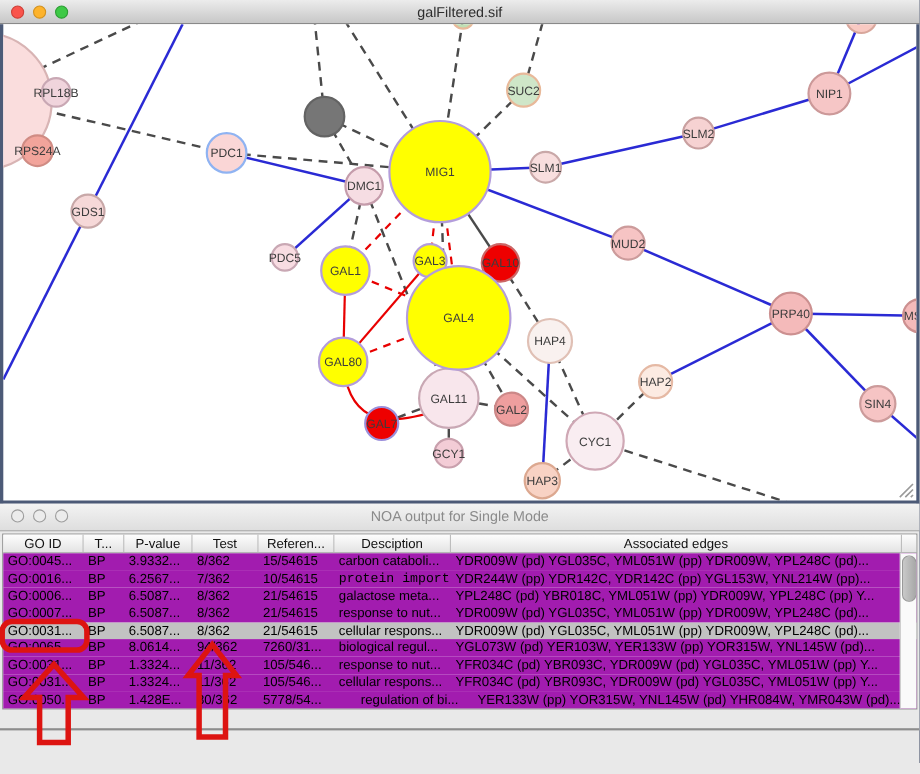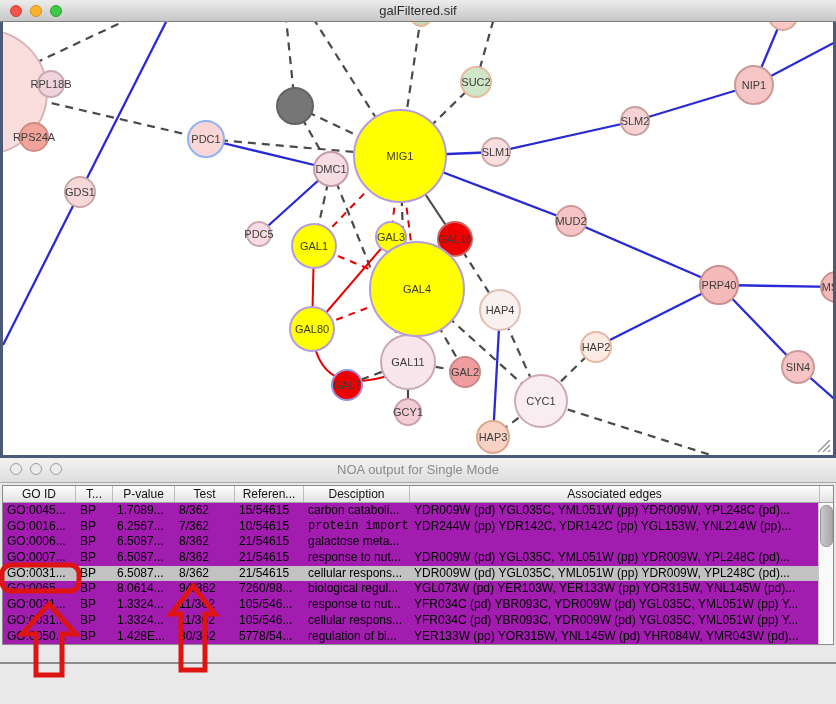--- a/index.html
+++ b/index.html
@@ -250,21 +250,21 @@
           <div class="hcell" style="width: 62px;">P-value</div>
           <div class="hcell" style="width: 60px;">Test</div>
           <div class="hcell" style="width: 69px;">Referen...</div>
           <div class="hcell" style="width: 106px;">Desciption</div>
           <div class="hcell" style="width: 410px;">Associated edges</div>
         </div>
       <div id="tbody">
           <div class="trow">
             <div class="tcell" style="width: 73px;">GO:0045...</div>
             <div class="tcell" style="width: 37px;">BP</div>
-            <div class="tcell" style="width: 62px;">1.7089...</div>
+            <div class="tcell" style="width: 62px;">3.9332...</div>
             <div class="tcell" style="width: 60px;">8/362</div>
             <div class="tcell" style="width: 69px;">15/54615</div>
             <div class="tcell" style="width: 106px;">carbon cataboli...</div>
             <div class="tcell" style="width: 410px;">YDR009W (pd) YGL035C, YML051W (pp) YDR009W, YPL248C (pd)...</div>
           </div>
           <div class="trow">
             <div class="tcell" style="width: 73px;">GO:0016...</div>
             <div class="tcell" style="width: 37px;">BP</div>
             <div class="tcell" style="width: 62px;">6.2567...</div>
             <div class="tcell" style="width: 60px;">7/362</div>
@@ -272,20 +272,21 @@
             <div class="tcell" style="width: 106px; font-family: Liberation Mono, monospace;">protein import i...</div>
             <div class="tcell" style="width: 410px;">YDR244W (pp) YDR142C, YDR142C (pp) YGL153W, YNL214W (pp)...</div>
           </div>
           <div class="trow">
             <div class="tcell" style="width: 73px;">GO:0006...</div>
             <div class="tcell" style="width: 37px;">BP</div>
             <div class="tcell" style="width: 62px;">6.5087...</div>
             <div class="tcell" style="width: 60px;">8/362</div>
             <div class="tcell" style="width: 69px;">21/54615</div>
             <div class="tcell" style="width: 106px;">galactose meta...</div>
+            <div class="tcell" style="width: 410px;">YPL248C (pd) YBR018C, YML051W (pp) YDR009W, YPL248C (pp) Y...</div>
           </div>
           <div class="trow">
             <div class="tcell" style="width: 73px;">GO:0007...</div>
             <div class="tcell" style="width: 37px;">BP</div>
             <div class="tcell" style="width: 62px;">6.5087...</div>
             <div class="tcell" style="width: 60px;">8/362</div>
             <div class="tcell" style="width: 69px;">21/54615</div>
             <div class="tcell" style="width: 106px;">response to nut...</div>
             <div class="tcell" style="width: 410px;">YDR009W (pd) YGL035C, YML051W (pp) YDR009W, YPL248C (pd)...</div>
           </div>
@@ -296,21 +297,21 @@
             <div class="tcell" style="width: 60px;">8/362</div>
             <div class="tcell" style="width: 69px;">21/54615</div>
             <div class="tcell" style="width: 106px;">cellular respons...</div>
             <div class="tcell" style="width: 410px;">YDR009W (pd) YGL035C, YML051W (pp) YDR009W, YPL248C (pd)...</div>
           </div>
           <div class="trow">
             <div class="tcell" style="width: 73px;">GO:0065...</div>
             <div class="tcell" style="width: 37px;">BP</div>
             <div class="tcell" style="width: 62px;">8.0614...</div>
             <div class="tcell" style="width: 60px;">94/362</div>
-            <div class="tcell" style="width: 69px;">7260/98...</div>
+            <div class="tcell" style="width: 69px;">7260/31...</div>
             <div class="tcell" style="width: 106px;">biological regul...</div>
             <div class="tcell" style="width: 410px;">YGL073W (pd) YER103W, YER133W (pp) YOR315W, YNL145W (pd)...</div>
           </div>
           <div class="trow">
             <div class="tcell" style="width: 73px;">GO:0031...</div>
             <div class="tcell" style="width: 37px;">BP</div>
             <div class="tcell" style="width: 62px;">1.3324...</div>
             <div class="tcell" style="width: 60px;">11/362</div>
             <div class="tcell" style="width: 69px;">105/546...</div>
             <div class="tcell" style="width: 106px;">response to nut...</div>
@@ -324,21 +325,21 @@
             <div class="tcell" style="width: 69px;">105/546...</div>
             <div class="tcell" style="width: 106px;">cellular respons...</div>
             <div class="tcell" style="width: 410px;">YFR034C (pd) YBR093C, YDR009W (pd) YGL035C, YML051W (pp) Y...</div>
           </div>
           <div class="trow">
             <div class="tcell" style="width: 73px;">GO:0050...</div>
             <div class="tcell" style="width: 37px;">BP</div>
             <div class="tcell" style="width: 62px;">1.428E...</div>
             <div class="tcell" style="width: 60px;">80/362</div>
             <div class="tcell" style="width: 69px;">5778/54...</div>
-            <div class="tcell" style="width: 106px;">regulation of bi...</div>
+            <div class="tcell" style="width: 106px; margin-left: 20px;">regulation of bi...</div>
             <div class="tcell" style="width: 410px;">YER133W (pp) YOR315W, YNL145W (pd) YHR084W, YMR043W (pd)...</div>
           </div>
         </div>
       <div class="vscroll" id="vscroll" style="height: 141.3px;">
         <div class="vthumb"></div>
       </div>
     </div>
 
   </div>
 

